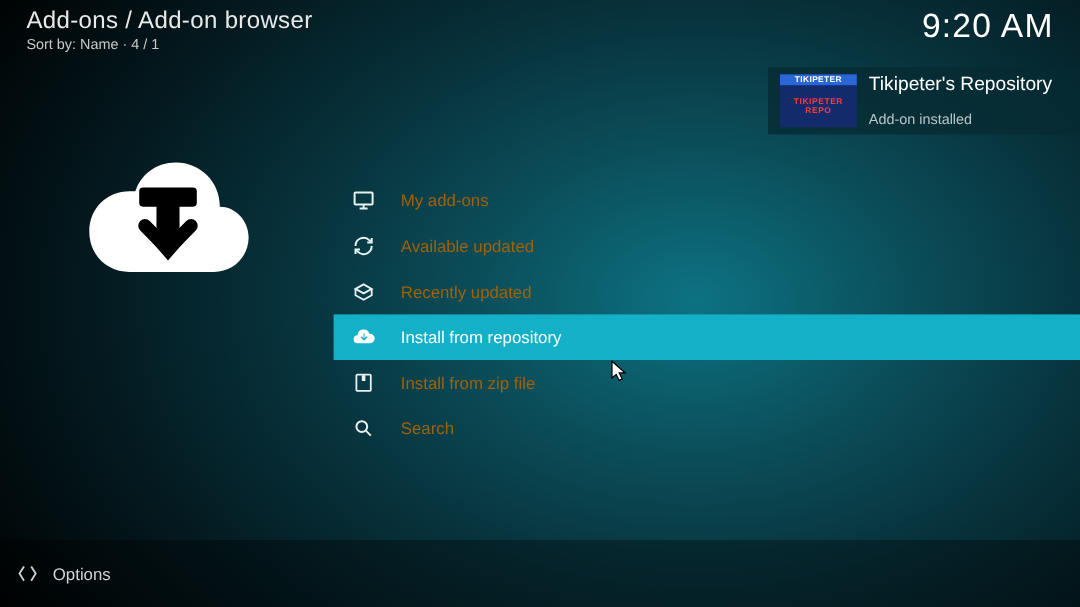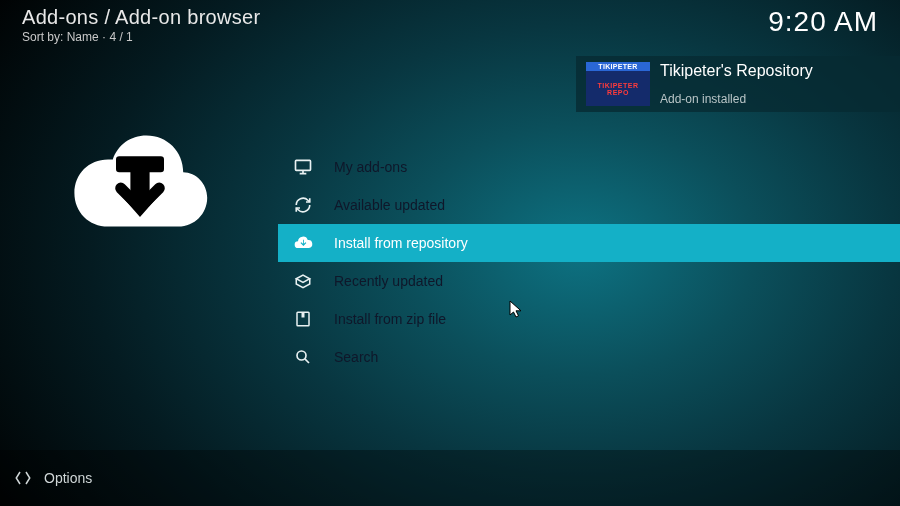--- a/index.html
+++ b/index.html
@@ -36,21 +36,21 @@
     font-weight: 300;
     color: #ffffff;
     letter-spacing: 1px;
   }
 
   
   .toast {
     position: absolute;
     top: 56px;
     right: 0;
-    width: 324px;
+    width: 260px;
     height: 56px;
     background: rgba(6, 42, 50, 0.78);
     display: flex;
     align-items: center;
     padding: 6px 10px;
     gap: 10px;
   }
   .toast-thumb {
     width: 64px;
     height: 44px;
@@ -104,21 +104,21 @@
     left: 278px;
     right: 0;
   }
   .menu-item {
     height: 38px;
     display: flex;
     align-items: center;
     padding-left: 14px;
     gap: 20px;
     font-size: 14px;
-    color: #0f172a;
+    color: #a16207;
     cursor: pointer;
   }
   .menu-item .icon {
     width: 22px;
     height: 22px;
     display: inline-flex;
     align-items: center;
     justify-content: center;
     color: #e8f1f2;
   }
@@ -210,38 +210,38 @@
       <svg width="18" height="18" viewBox="0 0 24 24" fill="none" stroke="currentColor" stroke-width="2.2">
         <path d="M3 12a9 9 0 0 1 15.5-6.3L21 8"></path>
           <path d="M21 3v5h-5"></path>
         <path d="M21 12a9 9 0 0 1-15.5 6.3L3 16"></path>
           <path d="M3 21v-5h5"></path>
       </svg>
     </span>
     <span>Available updated</span>
   </div>
 
+  <div class="menu-item">
+    <span class="icon">
+      <svg width="18" height="18" viewBox="0 0 24 24" fill="none" stroke="currentColor" stroke-width="2">
+        <path d="M3 9l9-5 9 5-9 5-9-5z"></path>
+          <path d="M3 9v7l9 5 9-5V9"></path>
+      </svg>
+    </span>
+    <span>Recently updated</span>
+  </div>
+
   <div class="menu-item selected">
     <span class="icon">
       <svg width="20" height="20" viewBox="0 0 24 24" fill="currentColor">
         <path d="M19 18H6a4 4 0 0 1 0-8 6 6 0 0 1 11.7-1.5A4 4 0 0 1 19 18z"></path>
         <path fill="#14b0c7" d="M12 8v5l-2-2-1 1 3.5 3.5L16 12l-1-1-2 2V8z"></path>
       </svg>
     </span>
     <span>Install from repository</span>
-  </div>
-
-  <div class="menu-item">
-    <span class="icon">
-      <svg width="18" height="18" viewBox="0 0 24 24" fill="none" stroke="currentColor" stroke-width="2">
-        <path d="M3 9l9-5 9 5-9 5-9-5z"></path>
-          <path d="M3 9v7l9 5 9-5V9"></path>
-      </svg>
-    </span>
-    <span>Recently updated</span>
   </div>
 
   <div class="menu-item">
     <span class="icon">
       <svg width="18" height="18" viewBox="0 0 24 24" fill="none" stroke="currentColor" stroke-width="2">
         <rect x="4" y="3" width="16" height="18" rx="1"></rect>
         <path d="M12 3v6M10 5h4M10 7h4M10 9h4"></path>
       </svg>
     </span>
     <span>Install from zip file</span>

